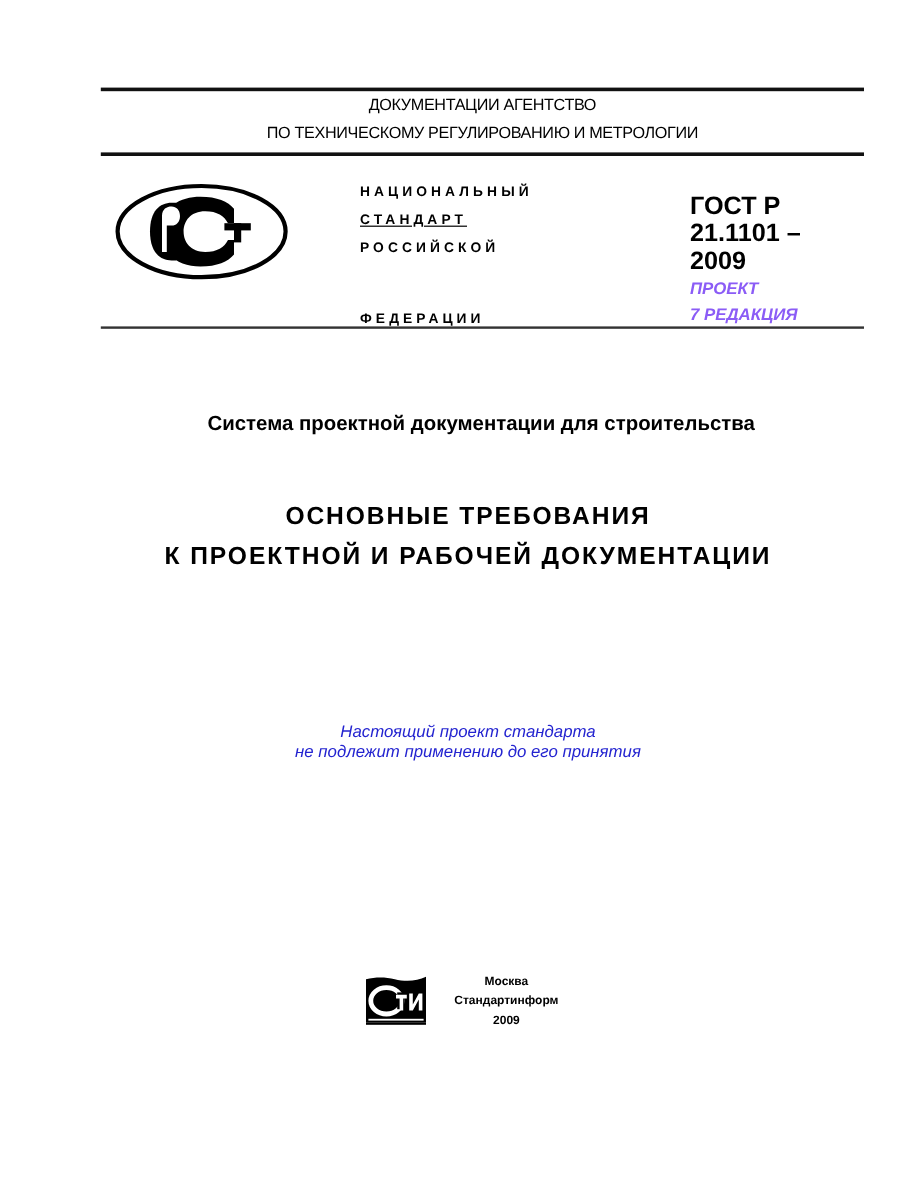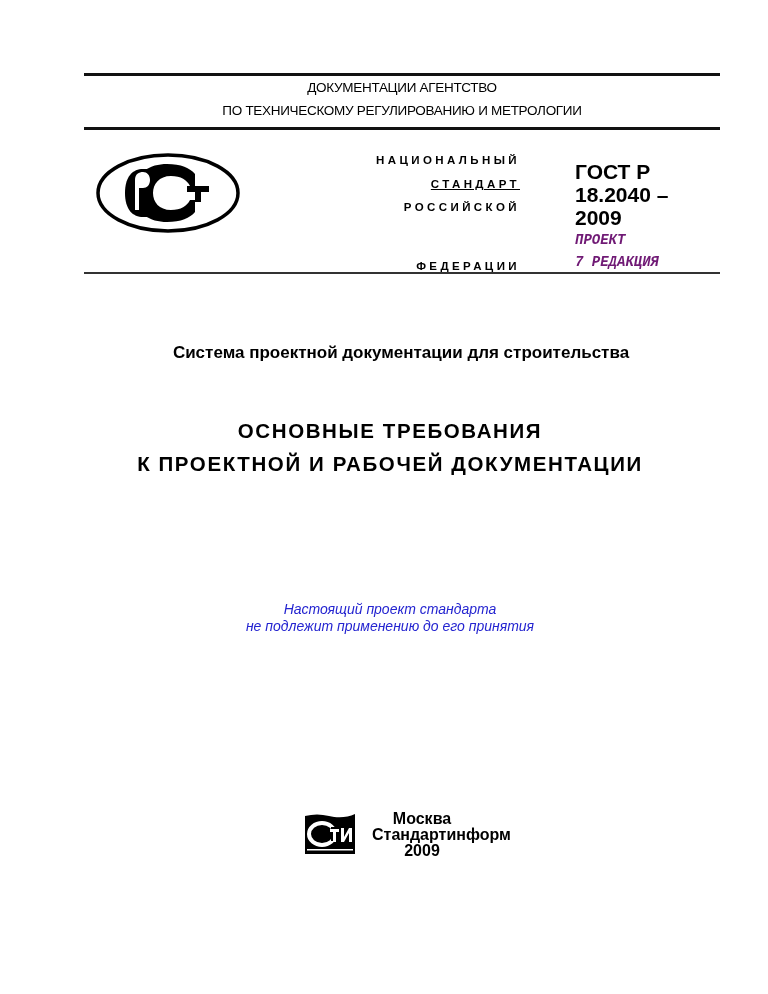--- a/index.html
+++ b/index.html
@@ -2,27 +2,27 @@
 <html><head>
 <meta charset="utf-8">
 <style>
   html, body { margin:0; padding:0; background:#ffffff; }
   body { width:768px; height:994px; position:relative; overflow:hidden;
          font-family:"Liberation Sans", sans-serif; color:#000; }
   .abs { position:absolute; }
   .rule-thick { position:absolute; left:84px; width:636px; height:3px; background:#111; }
   .rule-thin { position:absolute; left:84px; width:636px; height:1px; background:#333; }
   .agency { position:absolute; left:84px; width:636px; text-align:center; font-size:13.5px; letter-spacing:-0.3px; }
-  .natl { position:absolute; left:300px; width:220px; text-align:right; font-size:11.5px; font-weight:bold; letter-spacing:3.4px; }
+  .natl { position:absolute; left:300px; width:220px; text-align:left; font-size:11.5px; font-weight:bold; letter-spacing:3.4px; }
   .gost { position:absolute; left:575px; width:155px; text-align:left; font-size:21px; font-weight:bold; line-height:24px; }
-  .blue-ital { color:#701a75; font-style:italic; font-weight:bold; font-size:14px;font-family:Liberation Mono, monospace; }
+  .blue-ital { color:#8b5cf6; font-style:italic; font-weight:bold; font-size:14px; }
   .subtitle { position:absolute; left:0; width:768px; text-align:center; font-size:17px; font-weight:bold;padding-left:17px; }
   .maintitle { position:absolute; left:0; width:780px; text-align:center; font-size:20.5px; font-weight:bold; letter-spacing:1.6px; }
   .notice { position:absolute; left:0; width:780px; text-align:center; font-size:14px; font-style:italic; color:#2424d0; line-height:17px; }
-  .pub { position:absolute; left:372px; width:100px; text-align:center; font-size:16px; font-weight:bold; line-height:16px; }
+  .pub { position:absolute; left:372px; width:100px; text-align:center; font-size:10px; font-weight:bold; line-height:16px; }
 </style>
 </head>
 <body>
 
 <div class="rule-thick" style="top:73px;"></div>
 <div class="agency" style="top:80px;">ДОКУМЕНТАЦИИ АГЕНТСТВО</div>
 <div class="agency" style="top:103px;">ПО ТЕХНИЧЕСКОМУ РЕГУЛИРОВАНИЮ И МЕТРОЛОГИИ</div>
 <div class="rule-thick" style="top:127px;"></div>
 
 <div class="abs" style="left:95px; top:152px; width:146px; height:82px;">
@@ -35,21 +35,21 @@
     <rect x="100" y="34" width="6" height="16" fill="#000"></rect>
   </svg>
 </div>
 
 <div class="natl" style="top:154px;">НАЦИОНАЛЬНЫЙ</div>
 <div class="natl" style="top:178px;text-decoration:underline;">СТАНДАРТ</div>
 <div class="natl" style="top:201px;">РОССИЙСКОЙ</div>
 <div class="natl" style="top:224px;margin-top:36px;">ФЕДЕРАЦИИ</div>
 
 <div class="gost" style="top:160px;">ГОСТ Р</div>
-<div class="gost" style="top:183px;">18.2040 –</div>
+<div class="gost" style="top:183px;">21.1101 –</div>
 <div class="gost" style="top:206px;">2009</div>
 <div class="gost blue-ital" style="top:228px; font-size:14px;">ПРОЕКТ</div>
 <div class="gost blue-ital" style="top:250px; font-size:14px;">7 РЕДАКЦИЯ</div>
 
 <div class="rule-thin" style="top:272px; height:2px;"></div>
 
 <div class="subtitle" style="top:343px;">Система проектной документации для строительства</div>
 
 <div class="maintitle" style="top:419px;">ОСНОВНЫЕ ТРЕБОВАНИЯ</div>
 <div class="maintitle" style="top:452px;">К ПРОЕКТНОЙ И РАБОЧЕЙ ДОКУМЕНТАЦИИ</div>

